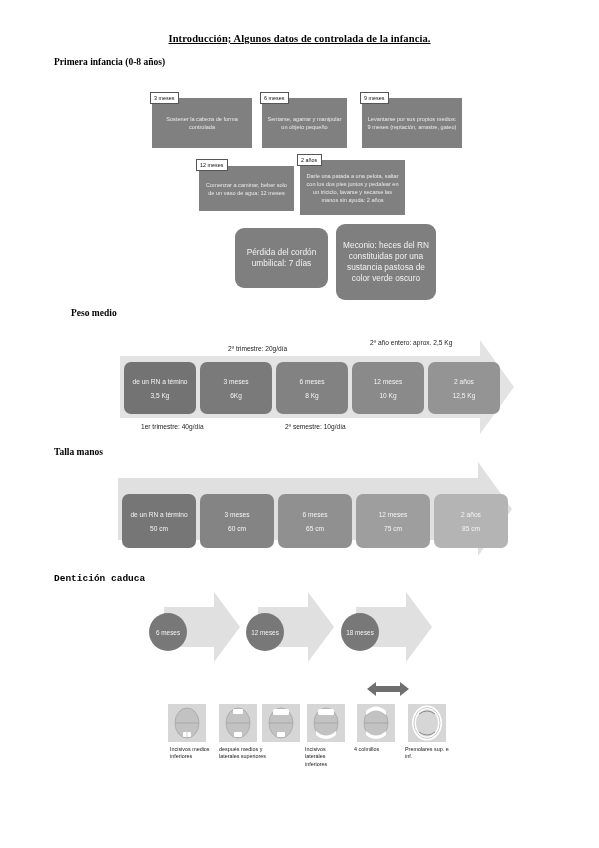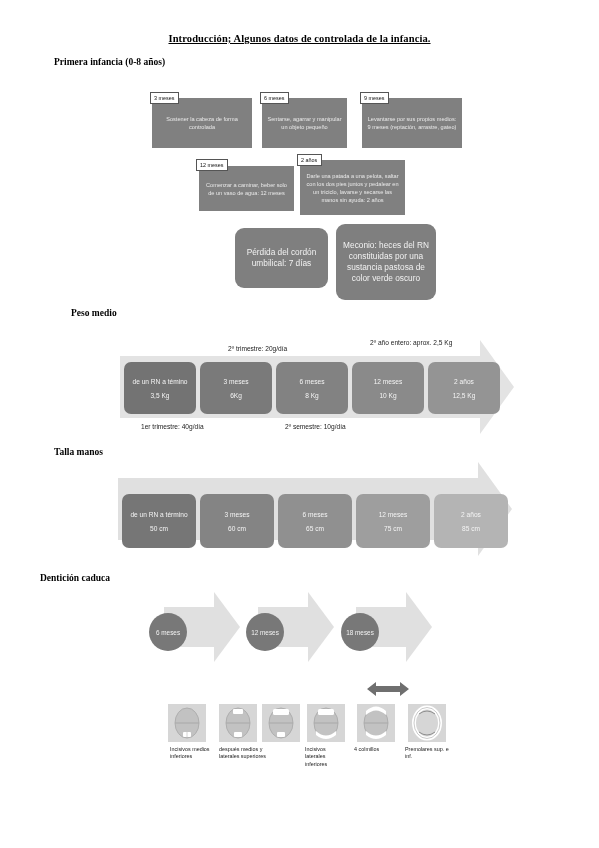--- a/index.html
+++ b/index.html
@@ -23,21 +23,21 @@
   }
   .sec-h{
     position:absolute;
     font-family:"Liberation Serif", serif;
     font-weight:bold;font-size:9.5px;color:#000;
     white-space:nowrap;
   }
   #h-primera{left:54px;top:57px;}
   #h-peso{left:71px;top:308px;}
   #h-talla{left:54px;top:447px;}
-  #h-dent{left:40px;top:573px;}
+  #h-dent{left:54px;top:573px;font-family:Liberation Mono, monospace;}
 
   
   .gbox{
     position:absolute;
     background:#808080;
     color:#e9e9e9;
     font-size:5.6px;line-height:8px;
     text-align:center;
     display:flex;align-items:center;justify-content:center;
     padding:4px 5px;

